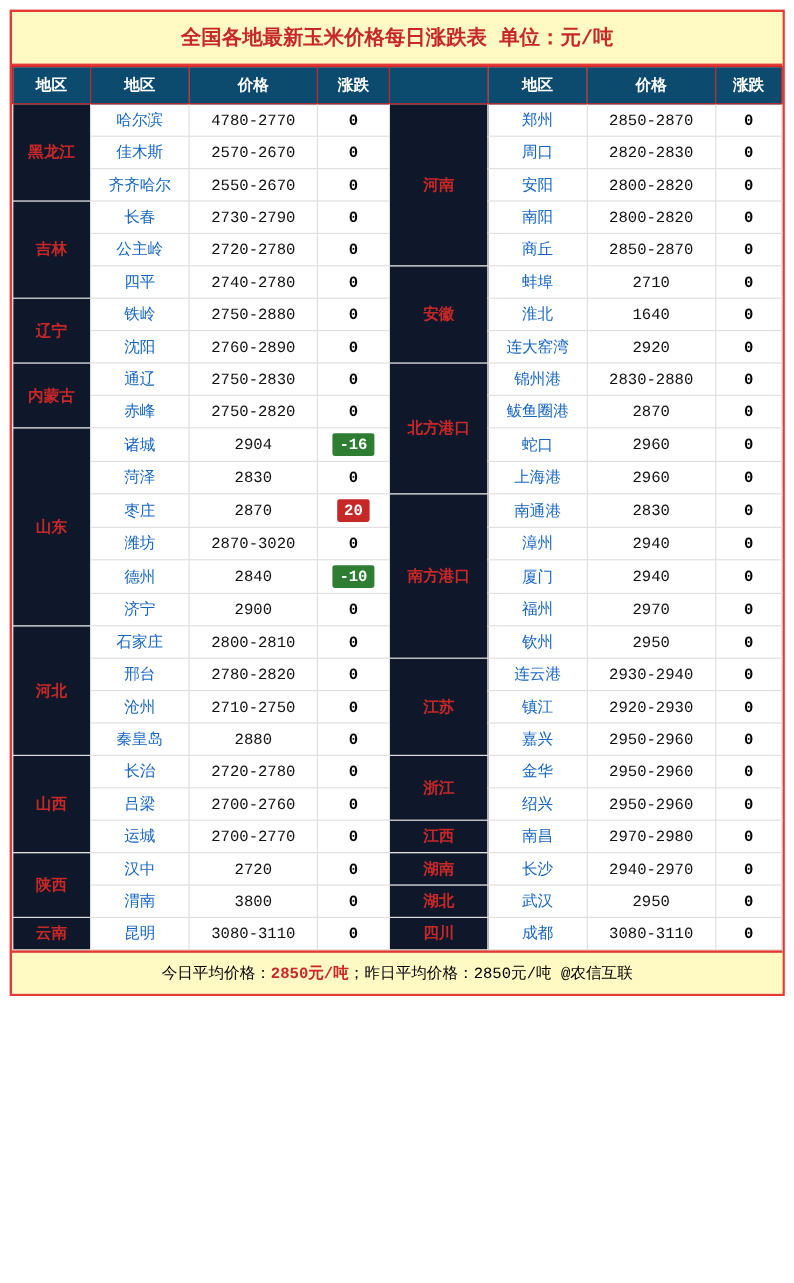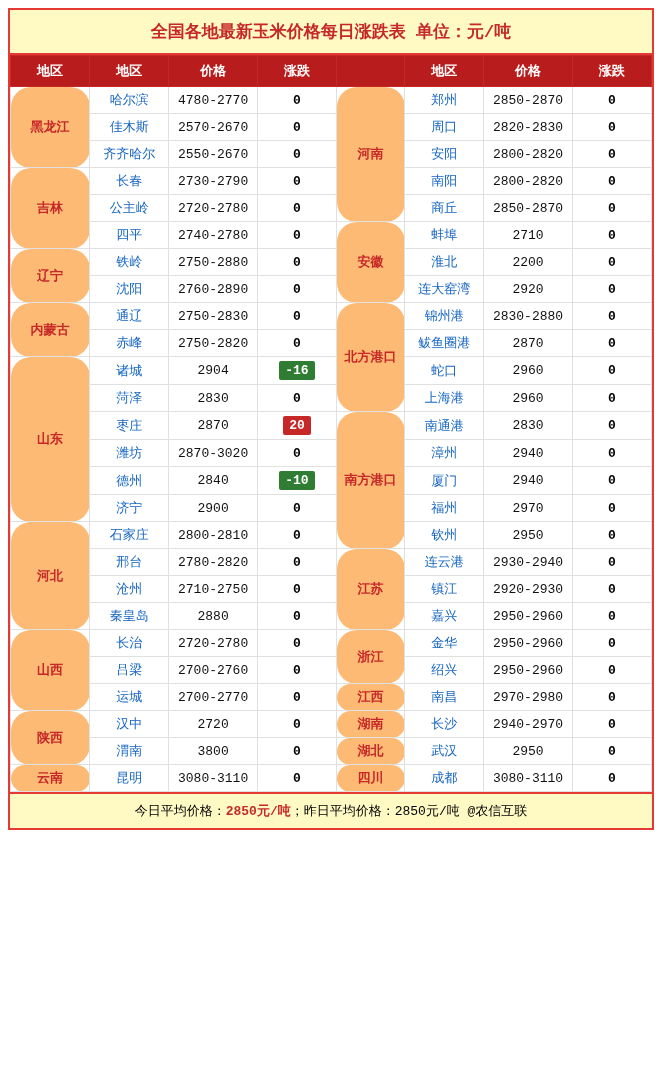--- a/index.html
+++ b/index.html
@@ -21,39 +21,38 @@
       font-size: 17px;
       font-weight: bold;
       color: #c62828;
       border-bottom: 2px solid #e53935;
     }
     table {
       width: 100%;
       border-collapse: collapse;
     }
     th {
-      background: #b91c1c;
+      background: #0c4a6e;
       color: #fff;
       font-weight: bold;
-      padding: 6px 22px;
+      padding: 6px 7px;
       text-align: center;
       border: 1px solid #c62828;
     }
     td {
       padding: 4px 4px;
       text-align: center;
       border: 1px solid #e0e0e0;
       color: #111;
     }
     .region-cell {
-      background: #fdba74;
+      background: #0f172a;
       font-weight: bold;
       color: #c62828;
       font-size: 13px;
-      border-radius: 20px;
     }
     .city-cell {
       color: #1565c0;
       font-size: 13px;
     }
     .price-cell {
       font-size: 13px;
     }
     .change-zero {
       font-weight: bold;
@@ -157,21 +156,21 @@
           <td class="city-cell">蚌埠</td>
           <td class="price-cell">2710</td>
           <td><span class="change-zero">0</span></td>
         </tr>
         <tr>
           <td class="region-cell" rowspan="2">辽宁</td>
           <td class="city-cell">铁岭</td>
           <td class="price-cell">2750-2880</td>
           <td><span class="change-zero">0</span></td>
           <td class="city-cell">淮北</td>
-          <td class="price-cell">2200</td>
+          <td class="price-cell">1640</td>
           <td><span class="change-zero">0</span></td>
         </tr>
         <tr>
           <td class="city-cell">沈阳</td>
           <td class="price-cell">2760-2890</td>
           <td><span class="change-zero">0</span></td>
           <td class="city-cell">连大窑湾</td>
           <td class="price-cell">2920</td>
           <td><span class="change-zero">0</span></td>
         </tr>

